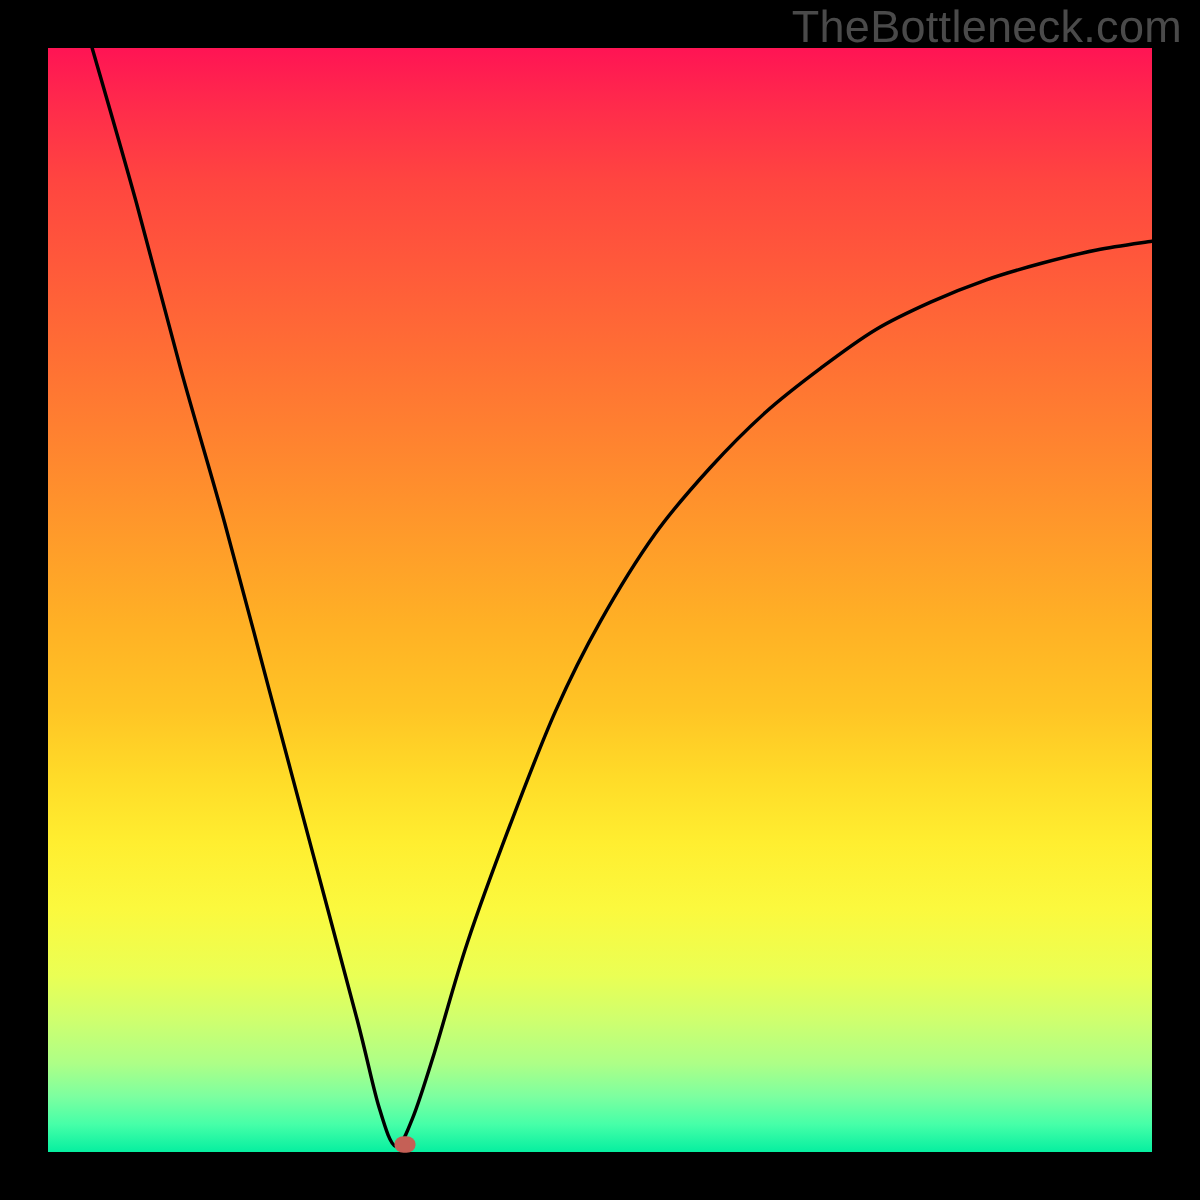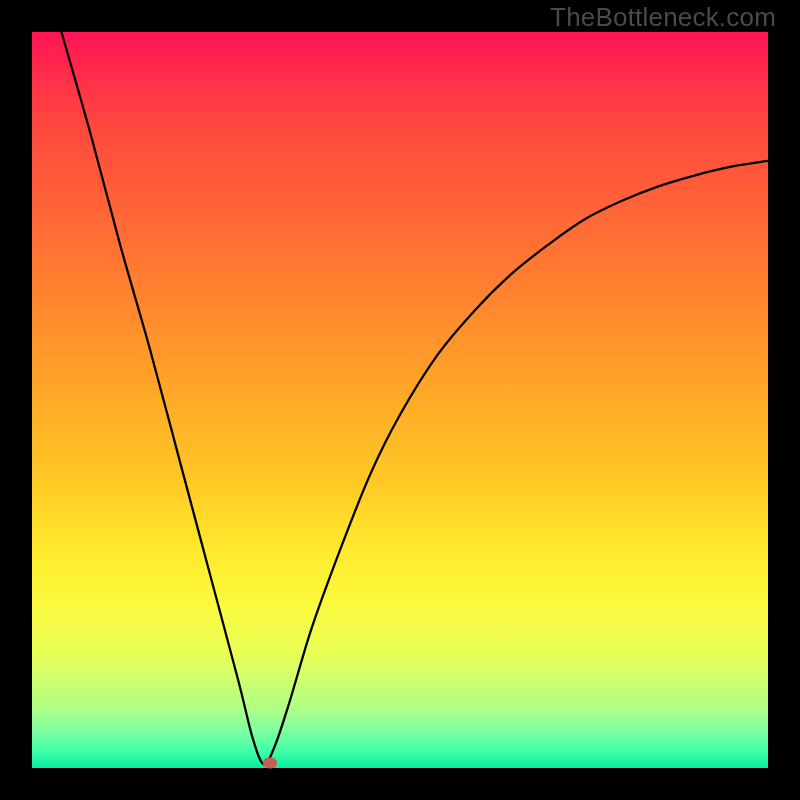--- a/index.html
+++ b/index.html
@@ -13,23 +13,23 @@
   }
   .frame {
     position: relative;
     width: 800px;
     height: 800px;
     background: #000;
   }
   .watermark {
     position: absolute;
     top: 2px;
-    right: 24px;
+    right: 12px;
     color: #4a4a4a;
-    font-size: 26px;
+    font-size: 30px;
     font-weight: 500;
     letter-spacing: 0.2px;
     z-index: 20;
   }
   .plot-area {
     position: absolute;
     left: 32px;
     top: 32px;
     width: 736px;
     height: 736px;

